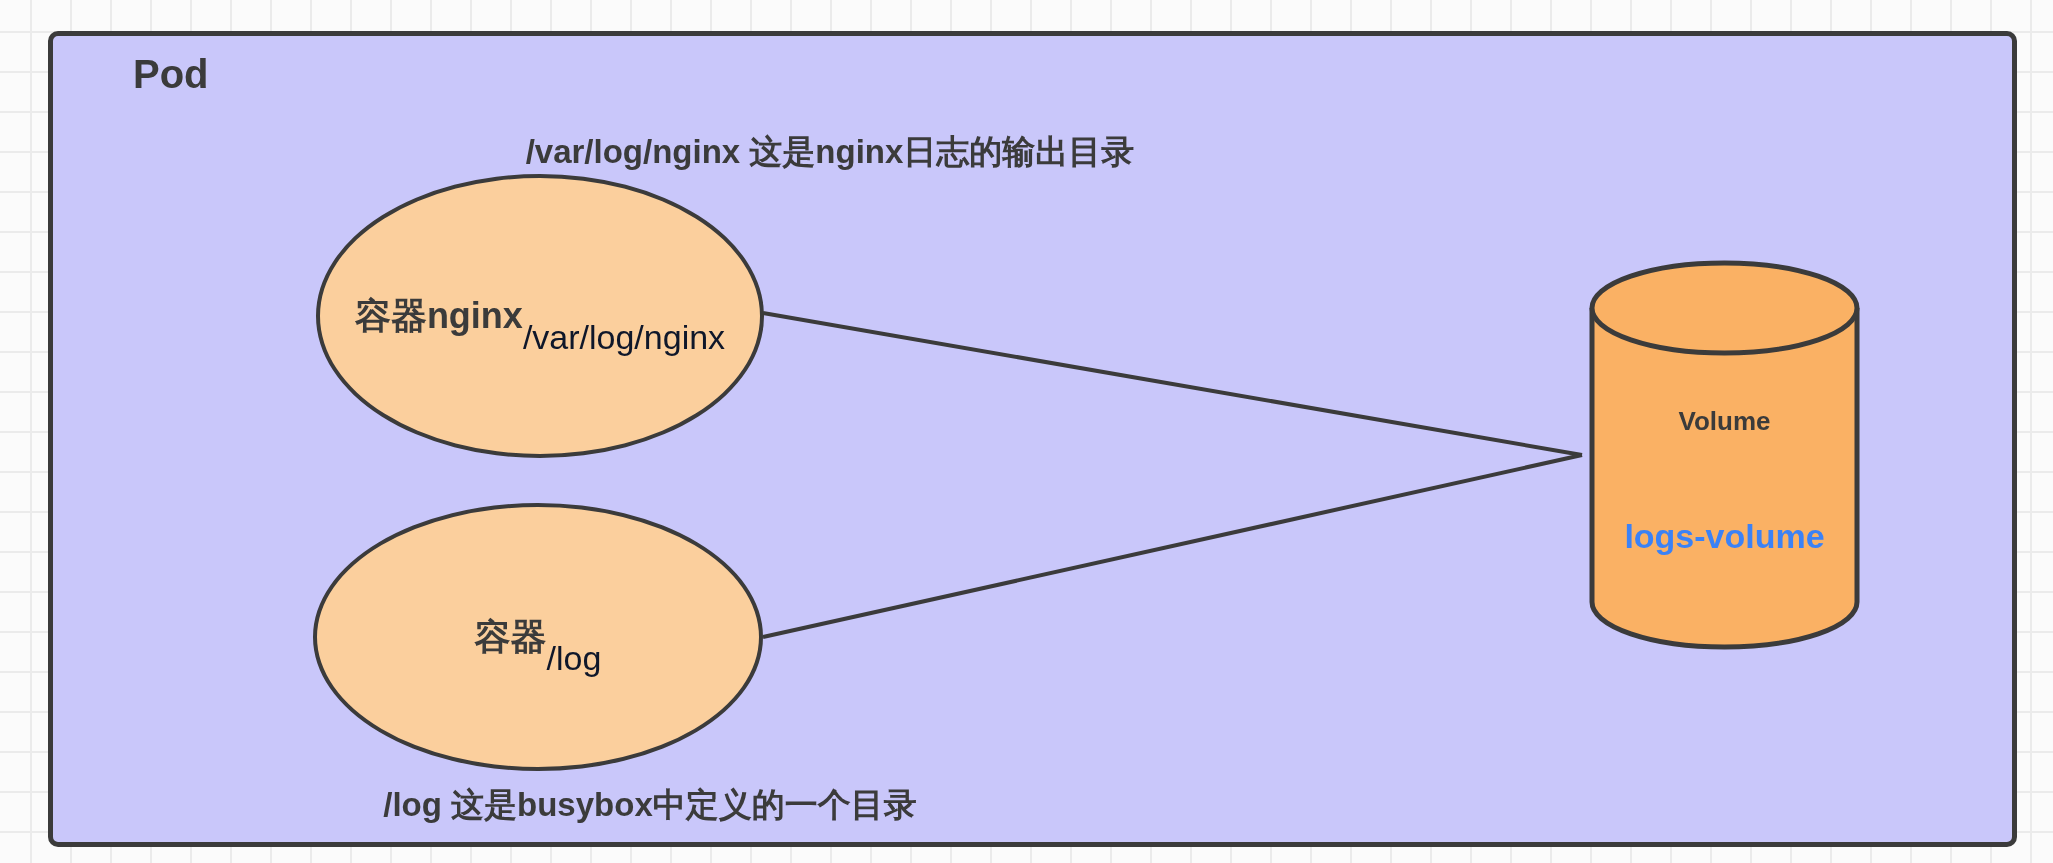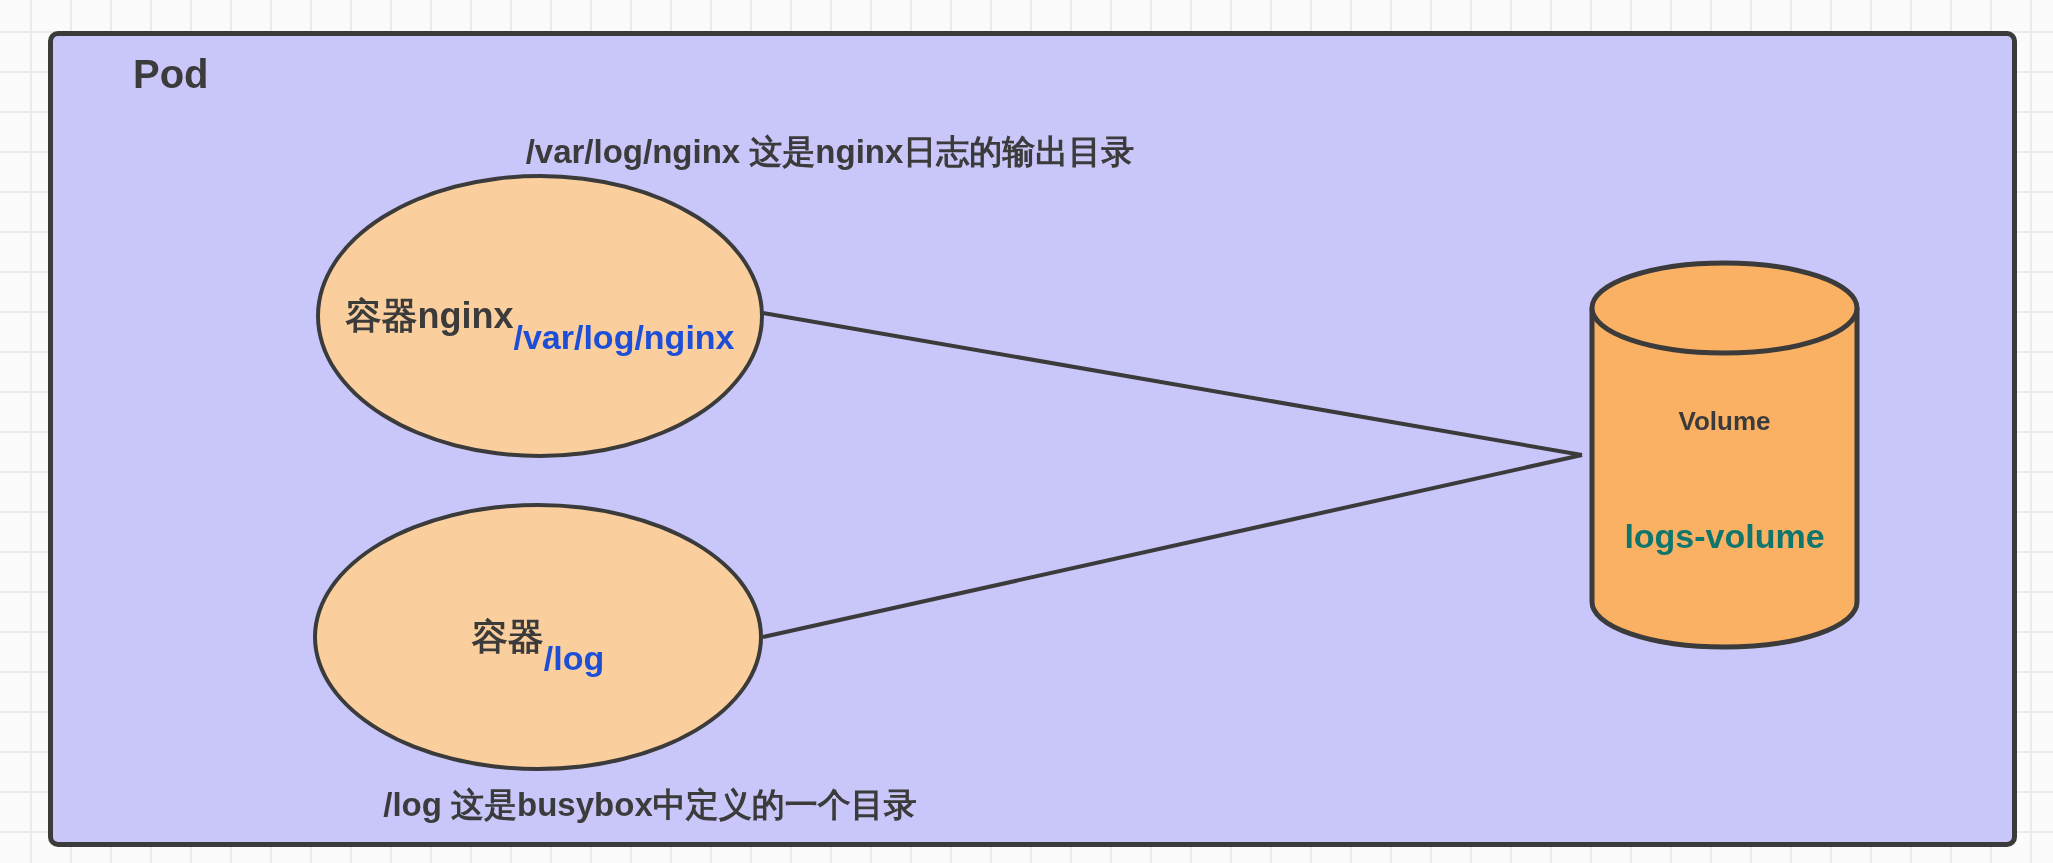--- a/index.html
+++ b/index.html
@@ -70,22 +70,22 @@
 
   .container-type, .container-name {
     font-size: 36px;
     font-weight: bold;
     line-height: 48px;
   }
 
   .mount-path {
     margin-top: 42px;
     font-size: 34px;
-    font-weight: bold;
-    color: #1d4ed8;
+    font-weight: normal;
+    color: #0f172a;
     line-height: 36px;
   }
 
   
   .wire-layer {
     left: 0; top: 0;
     width: 2053px;
     height: 863px;
     z-index: 2;
   }
@@ -99,21 +99,21 @@
     font-weight: bold;
     z-index: 3;
   }
   .volume-name {
     left: 1592px;
     top: 517px;
     width: 265px;
     text-align: center;
     font-size: 34px;
     font-weight: bold;
-    color: #0f766e;
+    color: #3b82f6;
     z-index: 3;
   }
 </style>
 </head>
 <body>
 
 <div class="abs pod-rect"></div>
 
 <div class="abs pod-label">Pod</div>
 

